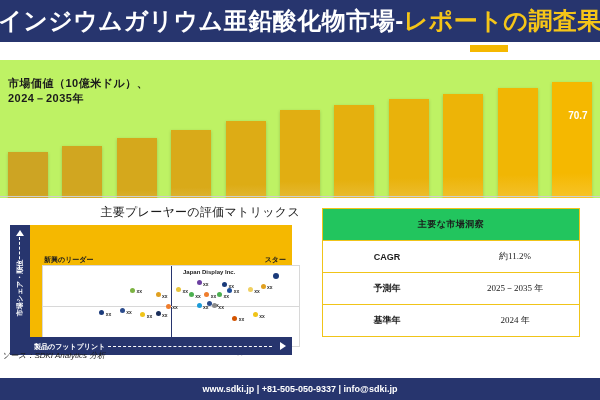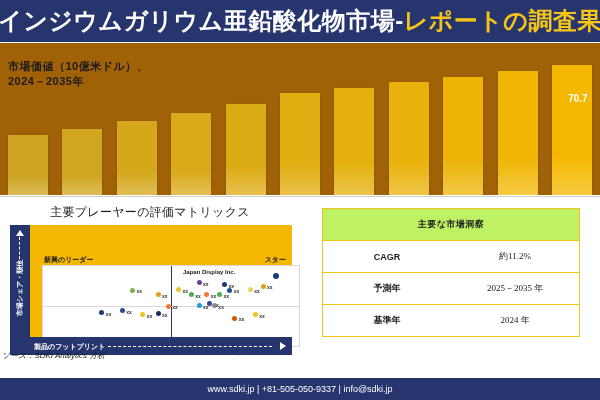--- a/index.html
+++ b/index.html
@@ -18,22 +18,22 @@
   .header-title{
     font-size:24px;font-weight:bold;color:#ffffff;letter-spacing:.5px;
     white-space:nowrap;
   }
   .header-title .accent{color:#f5c518;}
   .header-accent-bar{
     position:absolute;left:470px;top:45px;width:38px;height:7px;background:#f5b800;
   }
   
   .chart-panel{
-    position:absolute;left:0;top:43px;width:600px;height:152px;
-    background:#a16207;overflow:hidden;
+    position:absolute;left:0;top:60px;width:600px;height:152px;
+    background:#bef264;overflow:hidden;
   }
   .chart-title{
     position:absolute;left:8px;top:16px;
     font-size:11px;font-weight:bold;color:#1b1b1b;line-height:15px;
     letter-spacing:.5px;
   }
   .chart-plot{
     position:absolute;left:8px;top:14px;width:584px;height:138px;
     display:flex;align-items:flex-end;justify-content:space-between;
   }
@@ -50,21 +50,21 @@
     font-size:10px;font-weight:bold;color:#ffffff;
   }
   .chart-divider{
     position:absolute;left:0;top:196px;width:600px;height:1px;background:#cfcfcf;
   }
   
   .matrix-panel{
     position:absolute;left:0;top:198px;width:300px;height:172px;background:#ffffff;
   }
   .matrix-title{
-    position:absolute;left:0;top:6px;width:300px;text-align:center;
+    position:absolute;left:0;top:6px;width:300px;text-align:right;
     font-size:12px;color:#1b1b1b;letter-spacing:.3px;
   }
   .matrix-box{
     position:absolute;left:10px;top:27px;width:282px;height:112px;
     background:#f5b800;
   }
   .matrix-vaxis{
     position:absolute;left:10px;top:27px;width:20px;height:130px;
     background:#27356e;
   }
@@ -131,35 +131,35 @@
   }
   
   .insights-panel{
     position:absolute;left:300px;top:198px;width:300px;height:172px;background:#ffffff;
   }
   .insights-table{
     position:absolute;left:22px;top:10px;width:258px;
     border:1px solid #f0c419;border-collapse:collapse;
   }
   .insights-head{
-    background:#bef264;color:#ffffff;font-size:11px;font-weight:bold;
+    background:#22c55e;color:#ffffff;font-size:11px;font-weight:bold;
     text-align:center;padding:7px 0;letter-spacing:.5px;
   }
   .insights-table td{
     border-top:1px solid #f0c419;font-size:9px;color:#1b1b1b;
     padding:9px 0;text-align:center;
   }
   .ins-key{font-weight:bold;width:50%;}
   .ins-val{width:50%;font-family:Liberation Serif, serif;}
   
   .footer{
     position:absolute;left:0;top:378px;width:600px;height:22px;
     background:#27356e;display:flex;align-items:center;justify-content:center;
   }
-  .footer-text{font-size:9px;font-weight:normal;color:#ffffff;}
+  .footer-text{font-size:9px;font-weight:bold;color:#ffffff;}
 </style>
 </head>
 <body>
 
 <div class="header">
   <div class="header-title">
     <span>インジウムガリウム亜鉛酸化物市場-</span><span class="accent">レポートの調査果</span>
   </div>
 </div>
 <div class="header-accent-bar"></div>

